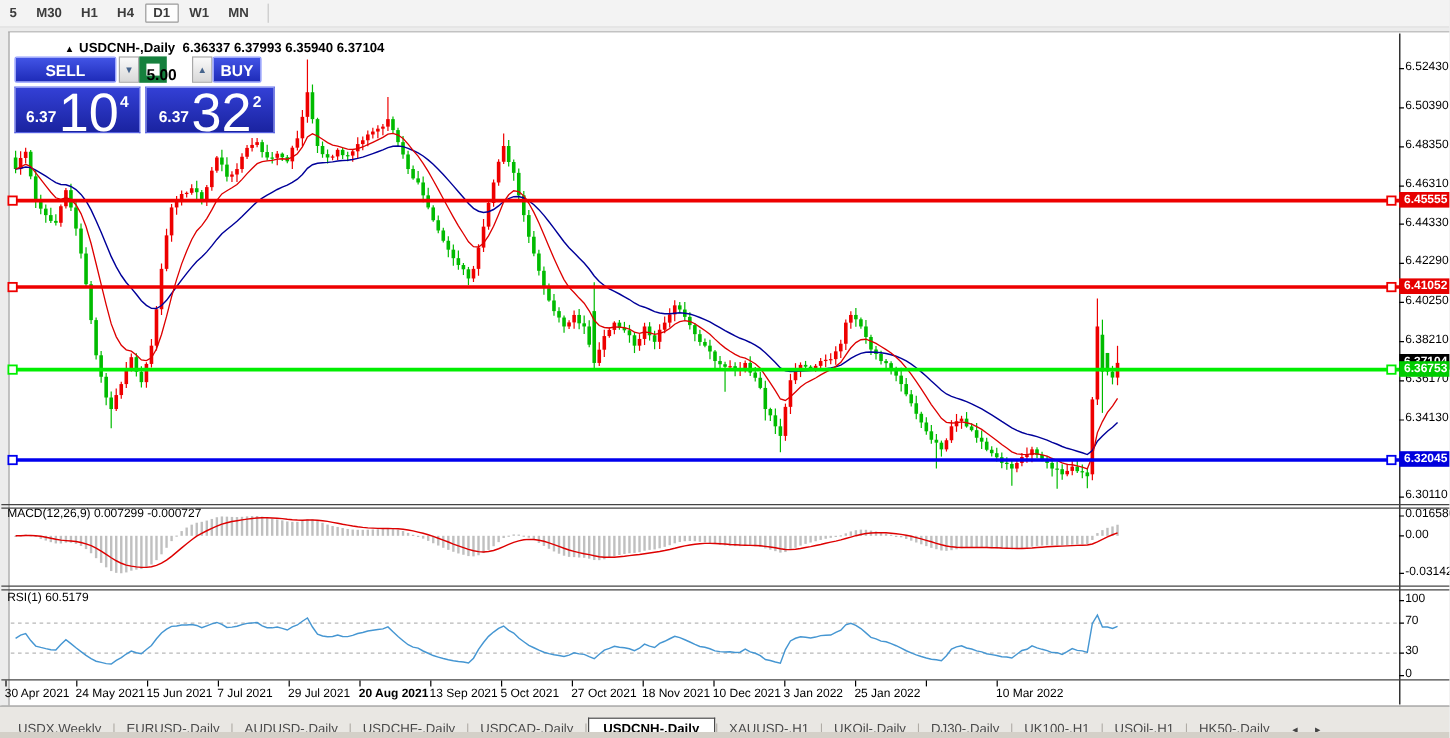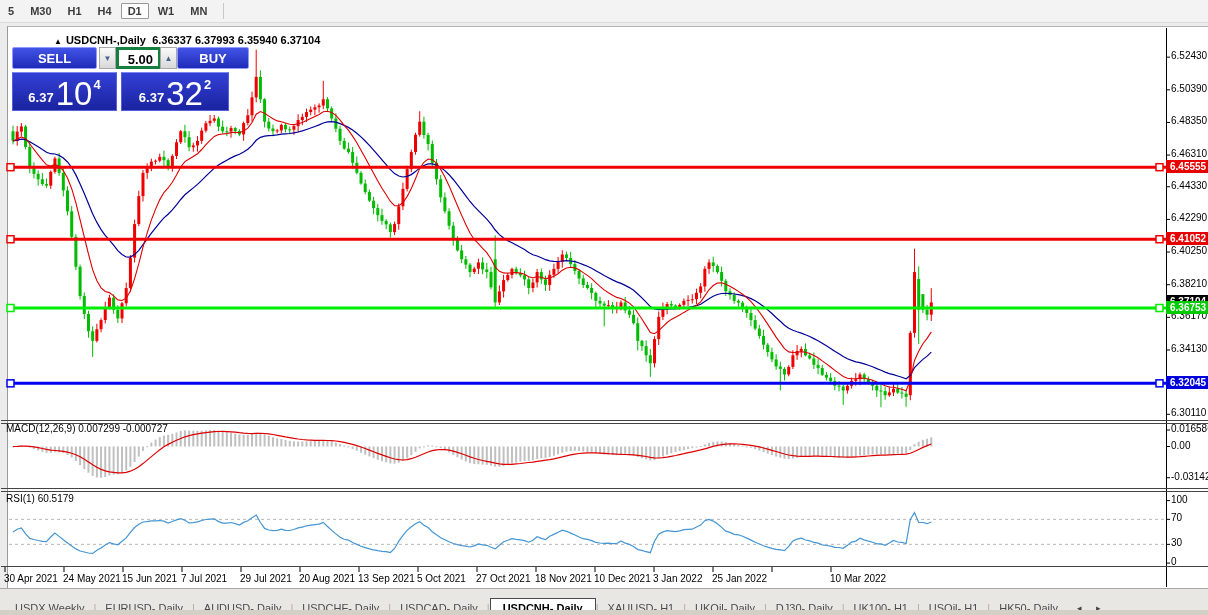--- a/index.html
+++ b/index.html
@@ -22,32 +22,32 @@
   .sub-axis-label{position:absolute;left:1165px;width:48px;font-size:10px;color:#000;height:12px;line-height:12px;}
   .date-label{position:absolute;font-size:10px;color:#000;white-space:nowrap;height:12px;line-height:12px;}
   .badge{position:absolute;left:1159px;width:44px;height:13px;line-height:13px;font-size:10px;
          font-weight:bold;color:#fff;padding-left:4px;}
   
   .trade-panel{position:absolute;left:4px;top:20px;width:218px;height:64px;}
   .tp-btn{position:absolute;top:0;height:22px;background:linear-gradient(#4254e6,#1e2bb8);
           border:1px solid #8f9bff;border-radius:2px;color:#fff;font-size:13px;font-weight:bold;
           display:flex;align-items:center;justify-content:center;box-sizing:border-box;}
   .tp-sell{left:0;width:85px;}
-  .tp-buy{left:165px;width:72px;}
+  .tp-buy{left:165px;width:41px;}
   .tp-spin{position:absolute;top:0;height:22px;background:linear-gradient(#fafafa,#d8d8d8);
            border:1px solid #a8a8a8;box-sizing:border-box;color:#46648c;font-size:8px;
            display:flex;align-items:center;justify-content:center;}
-  .tp-vol{position:absolute;left:104px;top:0;width:45px;height:22px;background:#fff;border:3px solid #15803d;
-          box-sizing:border-box;font-size:13px;font-weight:bold;color:#000;text-align:right;
+  .tp-vol{position:absolute;left:104px;top:0;width:23px;height:22px;background:#fff;border:6px solid #15803d;
+          box-sizing:border-box;font-size:13px;font-weight:bold;color:#000;
           line-height:20px;padding-right:5px;}
   .tp-block{position:absolute;top:25px;height:39px;background:linear-gradient(#3340d6,#1a23a0);
             border:1px solid #5560e0;border-top:1px solid #7b86f0;box-sizing:border-box;color:#fff;
             display:flex;align-items:flex-end;justify-content:center;}
   .tp-block .small{font-size:13px;font-weight:bold;margin:0 2px 5px 0;}
-  .tp-block .big{font-size:33px;line-height:33px;font-weight:normal;}
+  .tp-block .big{font-size:45px;line-height:33px;font-weight:normal;}
   .tp-block .sup{font-size:13px;font-weight:bold;margin:3px 0 18px 1px;}
   
   .tabbar{position:absolute;left:0;top:588px;width:1208px;height:38px;background:#e9e7e3;
           border-top:1px solid #a8a8a8;display:flex;align-items:center;font-size:11px;color:#4a4a4a;
           padding-left:6px;box-sizing:border-box;}
   .tab{padding:3px 9px;white-space:nowrap;cursor:default;}
   .tab.active{background:#fff;border:1px solid #4a4a4a;border-bottom:none;color:#000;font-weight:bold;
               padding:3px 12px;position:relative;top:0px;}
   .tab-sep{color:#b0aca6;}
   .tab-arrows{margin-left:10px;font-size:9px;color:#444;letter-spacing:6px;}
@@ -868,21 +868,21 @@
       <div class="sub-axis-label" style="top: 512.35px; left: 1171px;">70</div>
       <div class="sub-axis-label" style="top: 537.35px; left: 1171px;">30</div>
       <div class="sub-axis-label" style="top: 556.1px; left: 1171px;">0</div>
     </div>
   <div id="date-labels">
       <div class="date-label" style="top: 573px; left: 4px;">30 Apr 2021</div>
       <div class="date-label" style="top: 573px; left: 63px;">24 May 2021</div>
       <div class="date-label" style="top: 573px; left: 122px;">15 Jun 2021</div>
       <div class="date-label" style="top: 573px; left: 181px;">7 Jul 2021</div>
       <div class="date-label" style="top: 573px; left: 240px;">29 Jul 2021</div>
-      <div class="date-label" style="top: 573px; left: 299px;">20 Aug 2021</div>
+      <div class="date-label" style="top: 573px; left: 299px; font-weight: bold;">20 Aug 2021</div>
       <div class="date-label" style="top: 573px; left: 358px;">13 Sep 2021</div>
       <div class="date-label" style="top: 573px; left: 417px;">5 Oct 2021</div>
       <div class="date-label" style="top: 573px; left: 476px;">27 Oct 2021</div>
       <div class="date-label" style="top: 573px; left: 535px;">18 Nov 2021</div>
       <div class="date-label" style="top: 573px; left: 594px;">10 Dec 2021</div>
       <div class="date-label" style="top: 573px; left: 653px;">3 Jan 2022</div>
       <div class="date-label" style="top: 573px; left: 712px;">25 Jan 2022</div>
       <div class="date-label" style="top: 595px; left: 771px; text-decoration: underline;">16 Feb 2022</div>
       <div class="date-label" style="top: 573px; left: 830px;">10 Mar 2022</div>
     </div>

